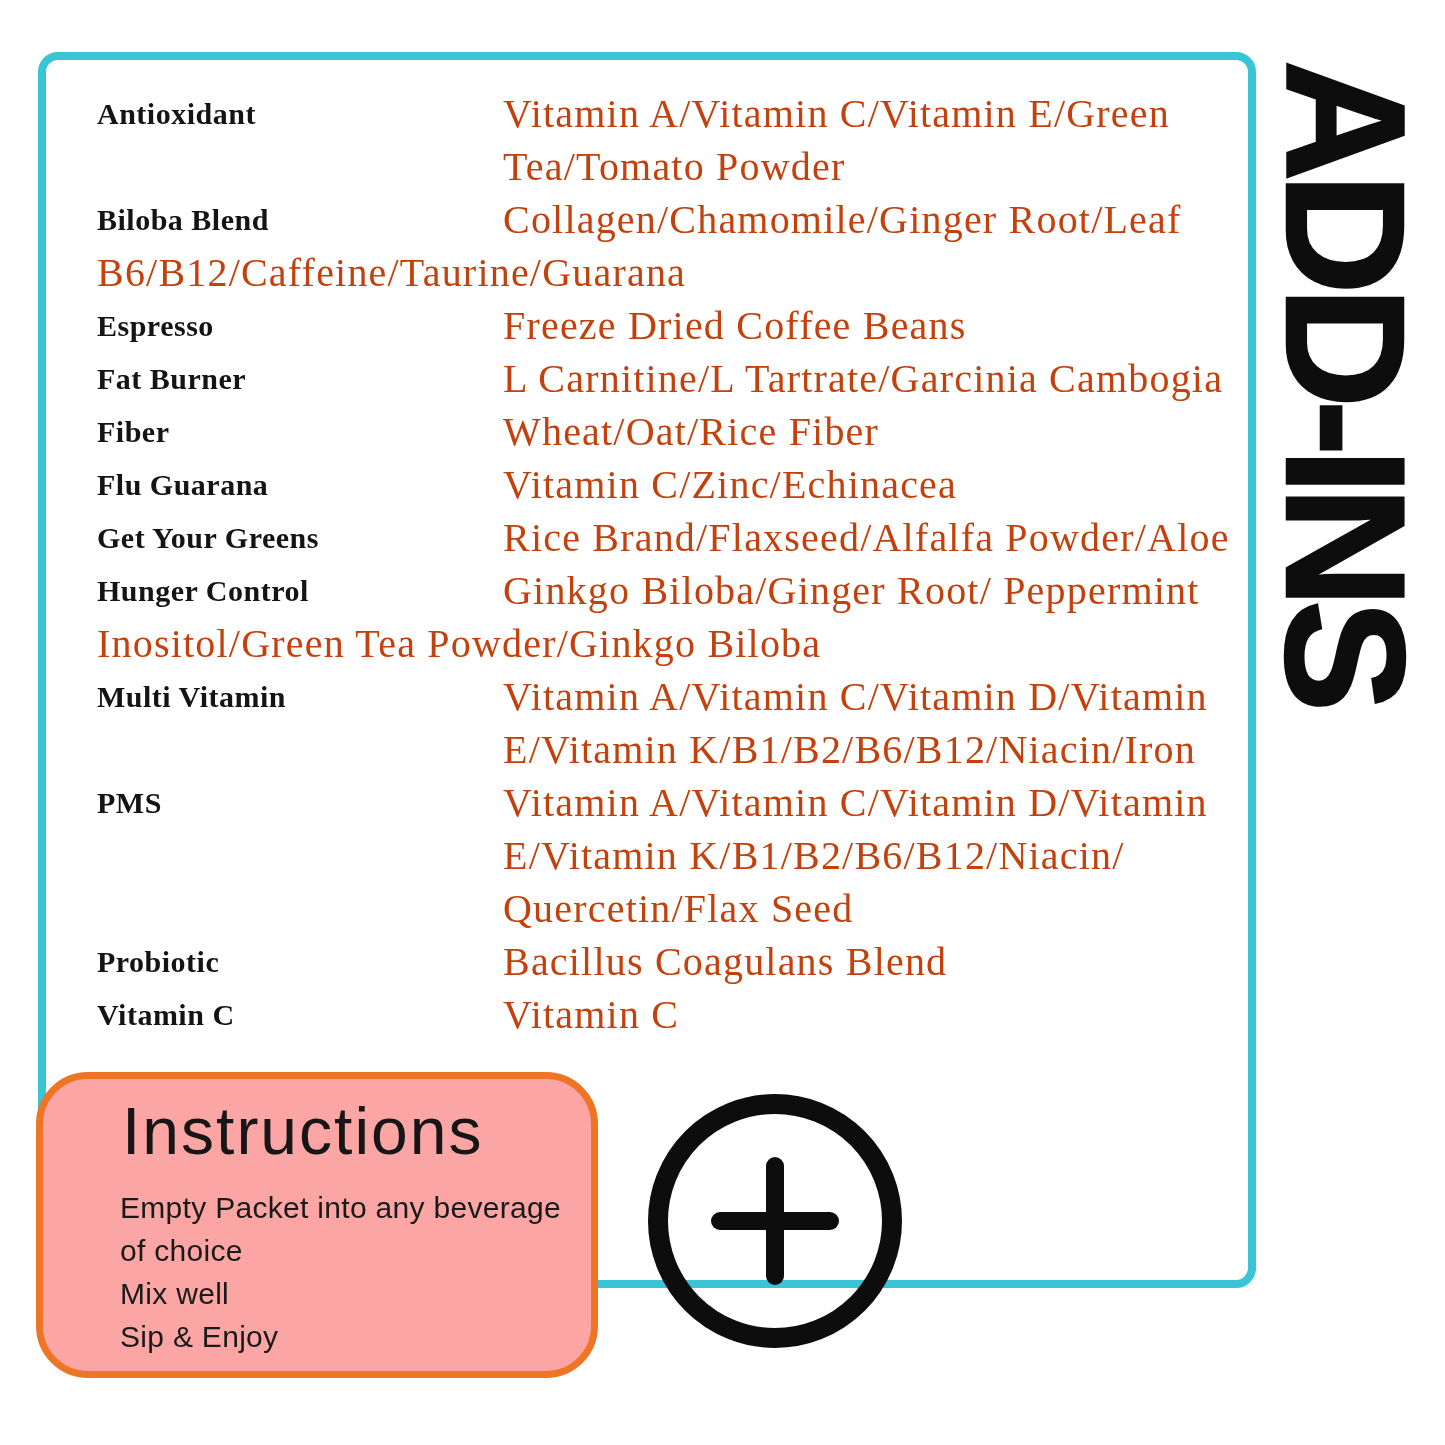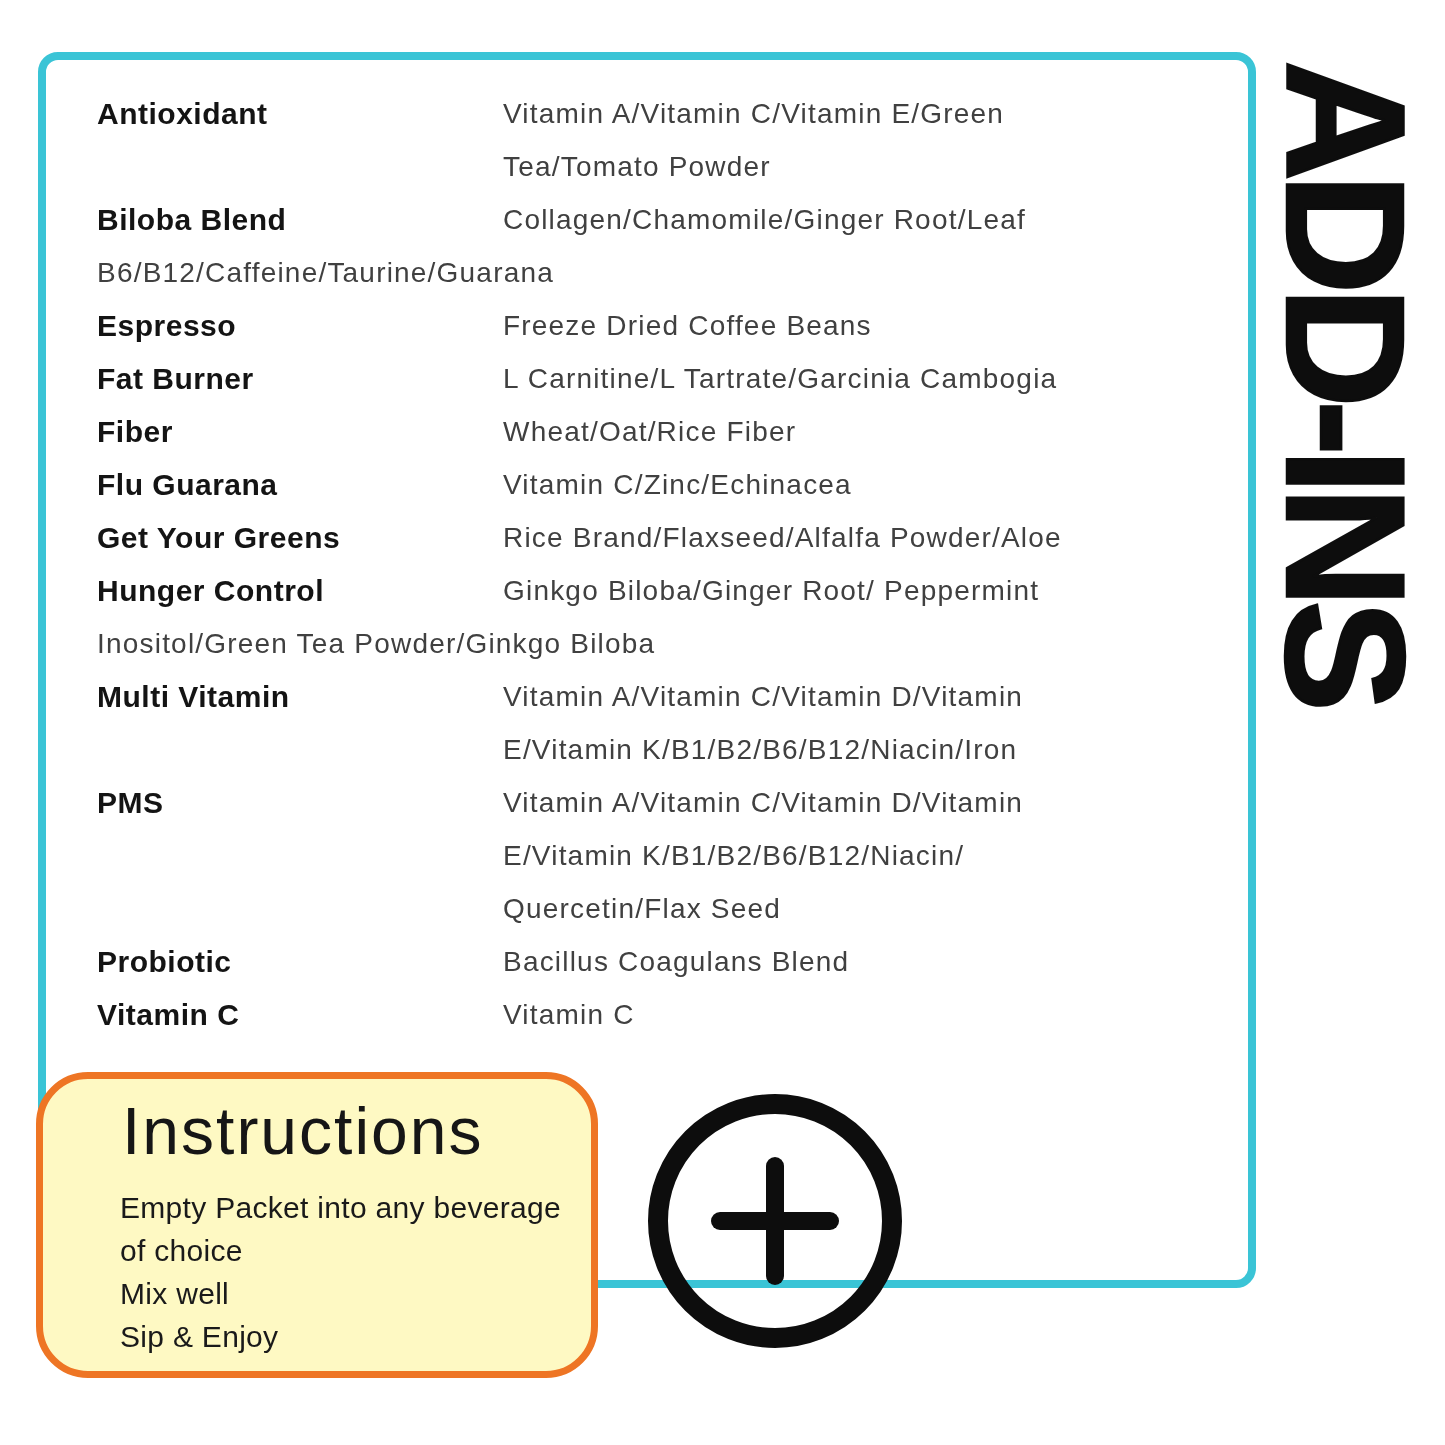--- a/index.html
+++ b/index.html
@@ -20,44 +20,45 @@
 
   
   .addins-box{
     position:absolute;
     left:38px;top:52px;
     width:1218px;height:1236px;
     box-sizing:border-box;
     border:8px solid var(--teal);
     border-radius:20px;
     background:#ffffff;
+    font-family:Liberation Serif, serif;
   }
   .addins-table{
     position:absolute;
     left:51px;top:27px;
     right:20px;
   }
   .addin-row{display:flex;align-items:flex-start;}
   .addin-name{
     width:406px;
     flex:0 0 406px;
     font-weight:700;
     font-size:30px;
     letter-spacing:0.5px;
     line-height:53px;
     white-space:nowrap;
   }
   .addin-ing{flex:1 1 auto;}
   .ing-line{
     font-weight:400;
-    font-size:28px;
+    font-size:40px;
     letter-spacing:1.2px;
     line-height:53px;
     white-space:nowrap;
-    color:#404040;
+    color:#c2410c;
   }
 
   
   .vertical-title{
     position:absolute;
     left:995px;top:297px;
     width:700px;height:170px;
     display:flex;align-items:center;justify-content:center;
     transform:rotate(90deg);
     font-size:168px;
@@ -70,21 +71,21 @@
   }
 
   
   .instructions-box{
     position:absolute;
     left:36px;top:1072px;
     width:562px;height:306px;
     box-sizing:border-box;
     border:7px solid var(--orange);
     border-radius:52px;
-    background:#fef9c3;
+    background:#fca5a5;
   }
   .instructions-title{
     position:absolute;
     left:79px;top:19px;
     margin:0;
     font-size:66px;
     font-weight:400;
     letter-spacing:2px;
     line-height:1;
     color:#161616;

